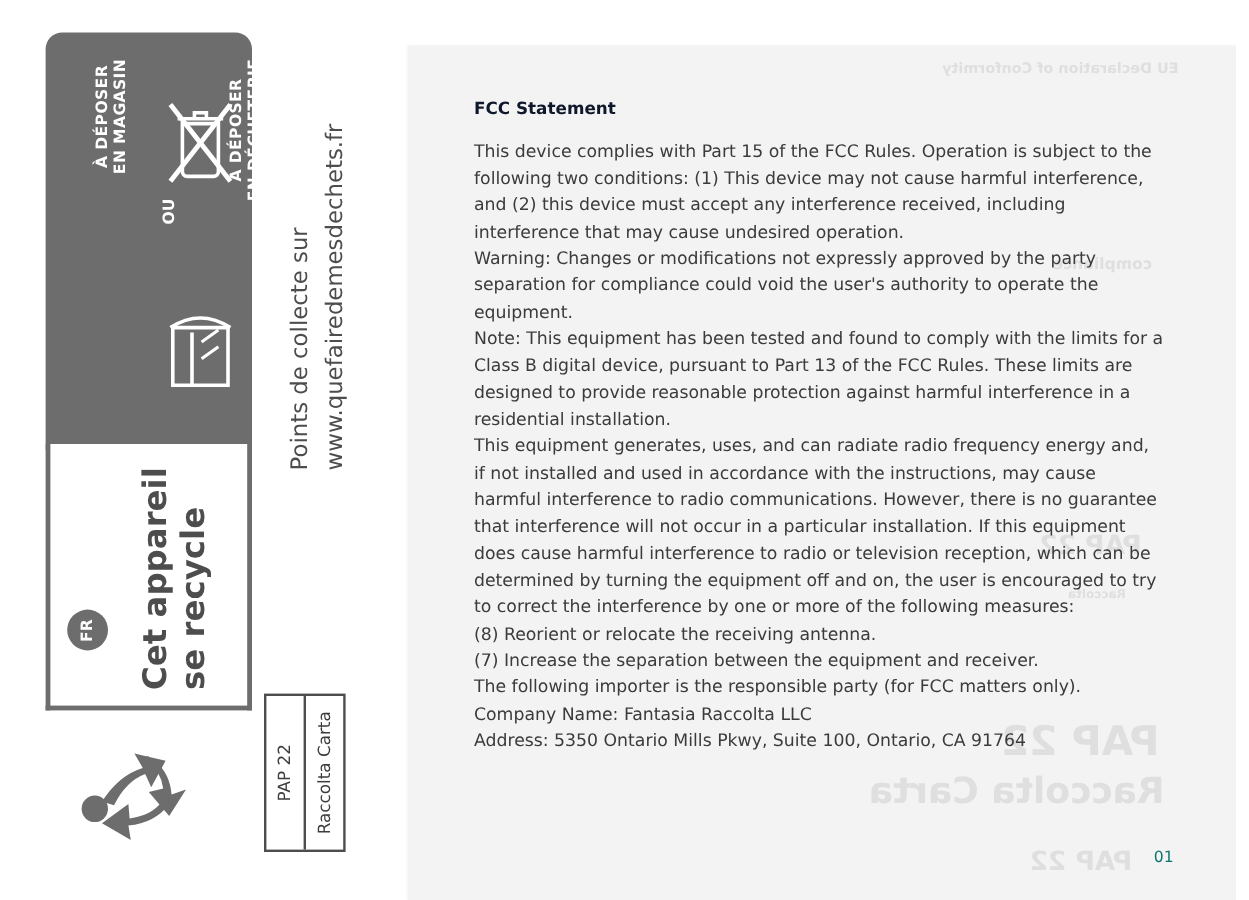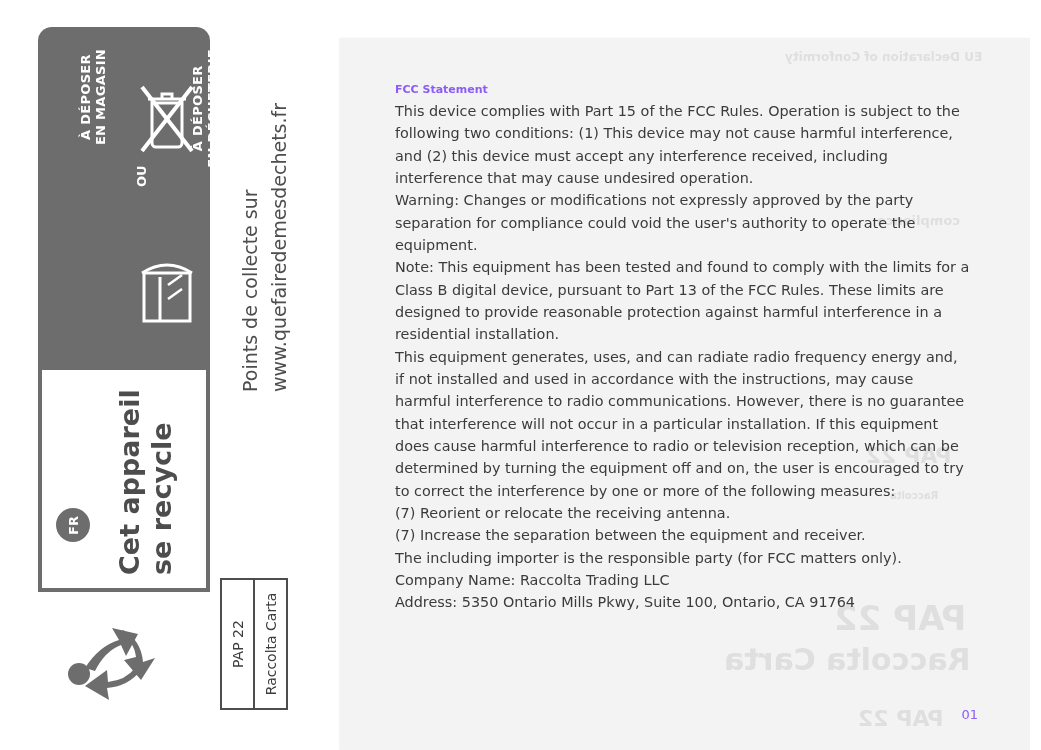--- a/index.html
+++ b/index.html
@@ -206,33 +206,33 @@
     position: absolute;
     left: 55px;
     top: 43px;
     width: 575px;
     color: #3b3b3b;
     font-size: 14.4px;
     line-height: 1.55;
   }
   .fcc-title {
     font-weight: bold;
-    font-size: 11px;
-    margin-bottom: 2px;
-    color: #8b5cf6;
+    font-size: 14px;
+    margin-bottom: 13px;
+    color: #0f172a;
   }
   .fcc-body p {
     margin: 0 0 0 0;
   }
   .page-number {
     position: absolute;
     right: 52px;
     bottom: 28px;
     font-size: 13px;
-    color: #8b5cf6;
+    color: #0f766e;
   }
 
   
   .ghost {
     position: absolute;
     color: rgba(120,120,120,0.16);
     font-weight: bold;
     white-space: nowrap;
     pointer-events: none;
     transform: scaleX(-1);
@@ -326,23 +326,23 @@
     <div class="ghost ghost-5">PAP 22</div>
     <div class="ghost ghost-6">Raccolta Carta</div>
     <div class="ghost ghost-7">PAP 22</div>
 
     <div class="fcc-body">
       <div class="fcc-title">FCC Statement</div>
       <p>This device complies with Part 15 of the FCC Rules. Operation is subject to the following two conditions: (1) This device may not cause harmful interference, and (2) this device must accept any interference received, including interference that may cause undesired operation.</p>
       <p>Warning: Changes or modifications not expressly approved by the party separation for compliance could void the user's authority to operate the equipment.</p>
       <p>Note: This equipment has been tested and found to comply with the limits for a Class B digital device, pursuant to Part 13 of the FCC Rules. These limits are designed to provide reasonable protection against harmful interference in a residential installation.</p>
       <p>This equipment generates, uses, and can radiate radio frequency energy and, if not installed and used in accordance with the instructions, may cause harmful interference to radio communications. However, there is no guarantee that interference will not occur in a particular installation. If this equipment does cause harmful interference to radio or television reception, which can be determined by turning the equipment off and on, the user is encouraged to try to correct the interference by one or more of the following measures:</p>
-      <p>(7) Reorient or relocate the receiving antenna.</p>
+      <p>(8) Reorient or relocate the receiving antenna.</p>
       <p>(7) Increase the separation between the equipment and receiver.</p>
-      <p>The including importer is the responsible party (for FCC matters only).</p>
-      <p>Company Name: Raccolta Trading LLC</p>
+      <p>The following importer is the responsible party (for FCC matters only).</p>
+      <p>Company Name: Fantasia Raccolta LLC</p>
       <p>Address: 5350 Ontario Mills Pkwy, Suite 100, Ontario, CA 91764</p>
     </div>
 
     <div class="page-number">01</div>
   </div>
 
 </div>
 
 </body></html>

